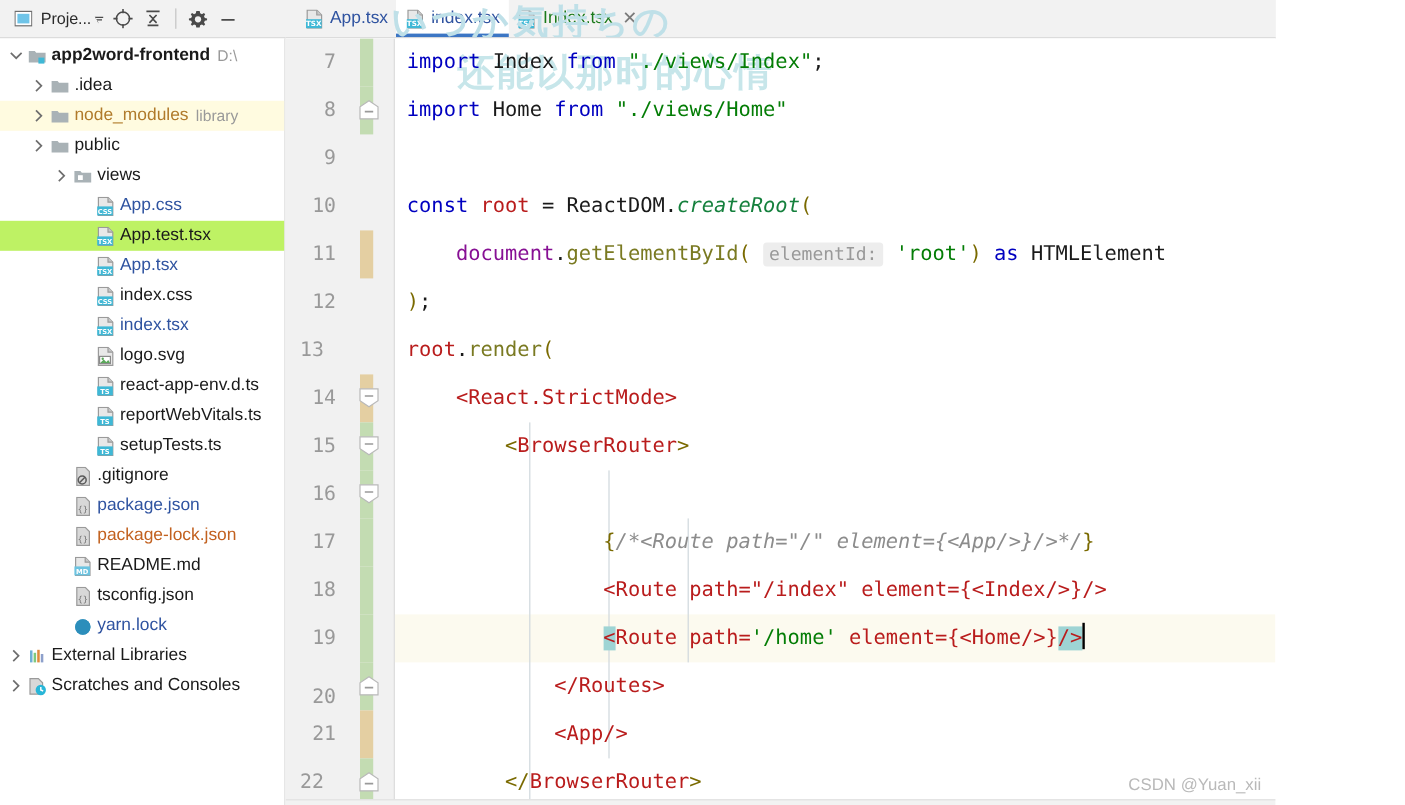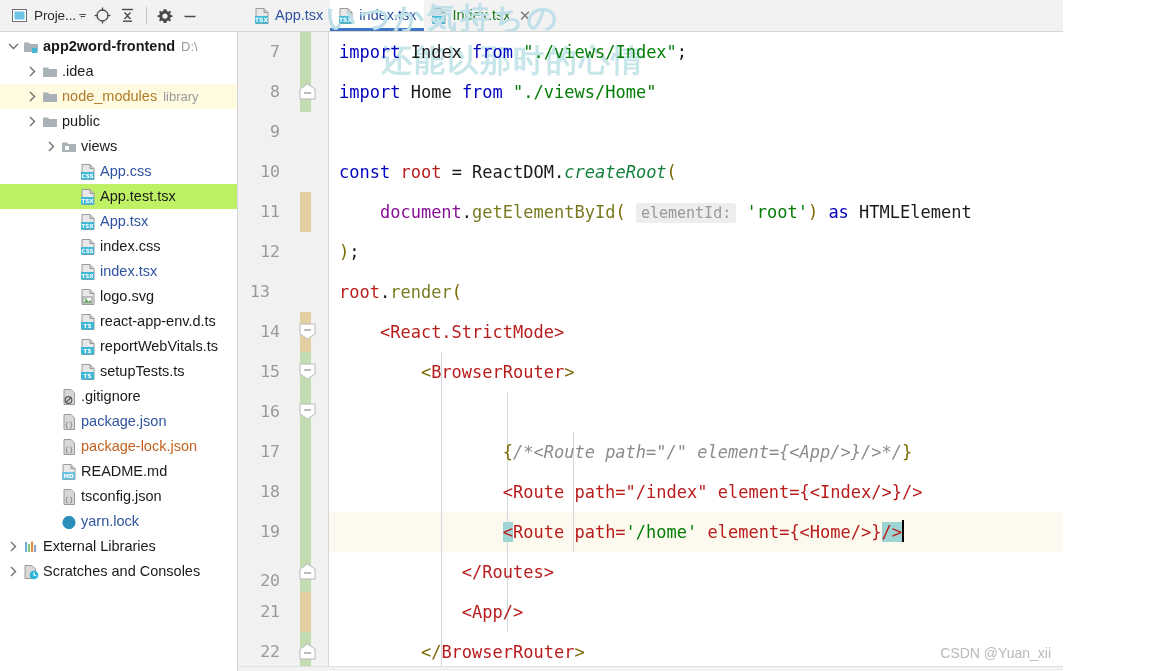--- a/index.html
+++ b/index.html
@@ -693,21 +693,21 @@
           <div class="lineno" style="top: 210px;">12</div>
           <div class="lineno" style="top: 250px; text-align: center;">13</div>
           <div class="lineno" style="top: 290px;">14</div>
           <div class="lineno" style="top: 330px;">15</div>
           <div class="lineno" style="top: 370px;">16</div>
           <div class="lineno" style="top: 410px; text-align: right;">17</div>
           <div class="lineno" style="top: 450px;">18</div>
           <div class="lineno" style="top: 490px;">19</div>
           <div class="lineno" style="top: 502px; margin-top: 37px;">20</div>
           <div class="lineno" style="top: 570px;">21</div>
-          <div class="lineno" style="top: 610px;">22</div>
+          <div class="lineno" style="top: 610px; text-align: center;">22</div>
           <div class="foldmark" style="top: 51px;">
             <svg width="17" height="17" viewBox="0 0 17 17">
               <path d="M8.5 1 L16 6 L16 16 L1 16 L1 6 Z" fill="#ffffff" stroke="#b9b9b9"></path>
               <line x1="5" y1="10" x2="12" y2="10" stroke="#9a9a9a" stroke-width="1.3"></line>
             </svg>
           </div>
           <div class="foldmark" style="top: 291px;">
             <svg width="17" height="17" viewBox="0 0 17 17">
               <path d="M1 1 L16 1 L16 11 L8.5 16 L1 11 Z" fill="#ffffff" stroke="#b9b9b9"></path>
               <line x1="5" y1="7" x2="12" y2="7" stroke="#9a9a9a" stroke-width="1.3"></line>

